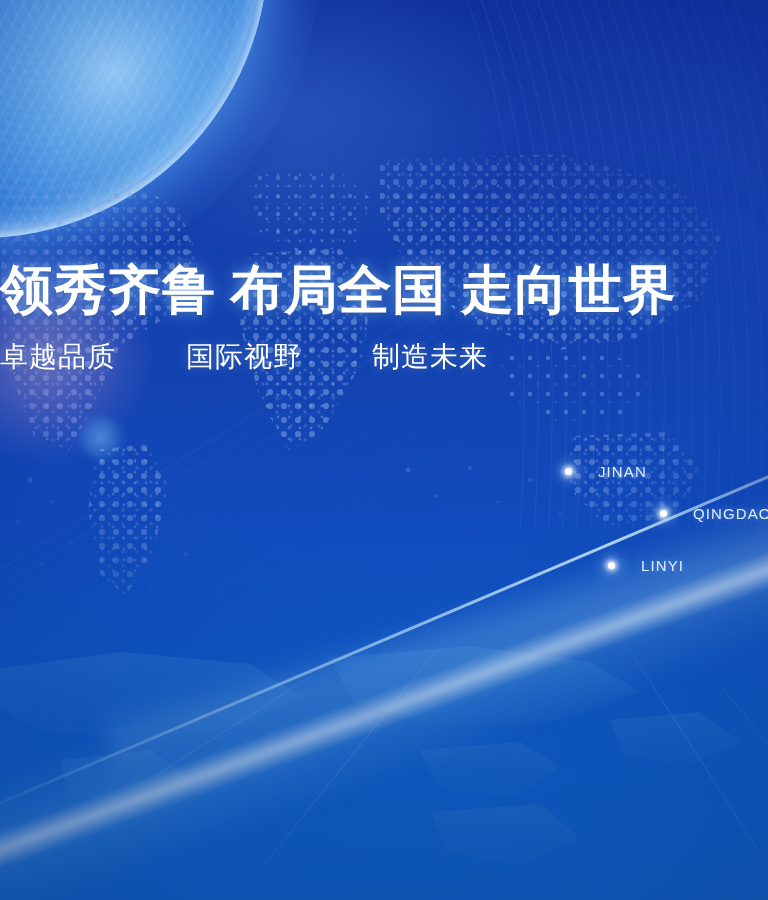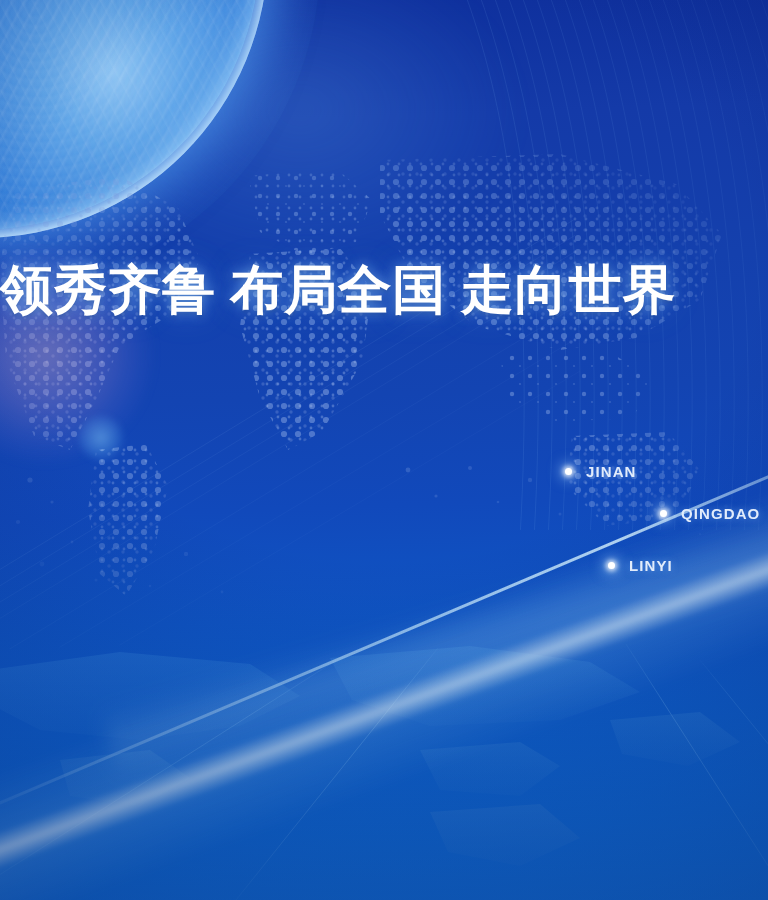--- a/index.html
+++ b/index.html
@@ -290,24 +290,24 @@
     width: 7px;
     height: 7px;
     border-radius: 50%;
     background: #ffffff;
     box-shadow:
       0 0 5px 2px rgba(255,255,255,0.85),
       0 0 13px 5px rgba(165,215,255,0.55);
     flex: none;
   }
   .city-label {
-    margin-left: 14px;
+    margin-left: 26px;
     font-family: "Liberation Sans", sans-serif;
     font-size: 15px;
-    font-weight: 700;
+    font-weight: 400;
     letter-spacing: 1.1px;
     color: #e2ecfb;
     text-shadow: 0 0 7px rgba(140,195,255,0.55);
   }
   #city-jinan    { left: 565px; top: 463px; }
   #city-qingdao  { left: 614px; top: 505px; padding-left: 46px; }
   #city-linyi    { left: 608px; top: 557px; }
 </style>
 </head>
 <body>
@@ -510,20 +510,27 @@
   <div id="streak-thin"></div>
 
   <div id="flare-topglow"></div>
   <div id="flare-pink"></div>
   <div id="flare-cyan"></div>
 
   <div class="layer" id="bg-vignette"></div>
 
   <div id="copy">
     <div id="headline">领秀齐鲁 布局全国 走向世界</div>
+    <div id="subline">
+      <span>卓越品质</span>
+      <span class="gap"></span>
+      <span>国际视野</span>
+      <span class="gap"></span>
+      <span>制造未来</span>
+    </div>
   </div>
 
   <div class="city" id="city-jinan">
     <span class="city-dot"></span>
     <span class="city-label">JINAN</span>
   </div>
 
   <div class="city" id="city-qingdao">
     <span class="city-dot"></span>
     <span class="city-label">QINGDAO</span>

